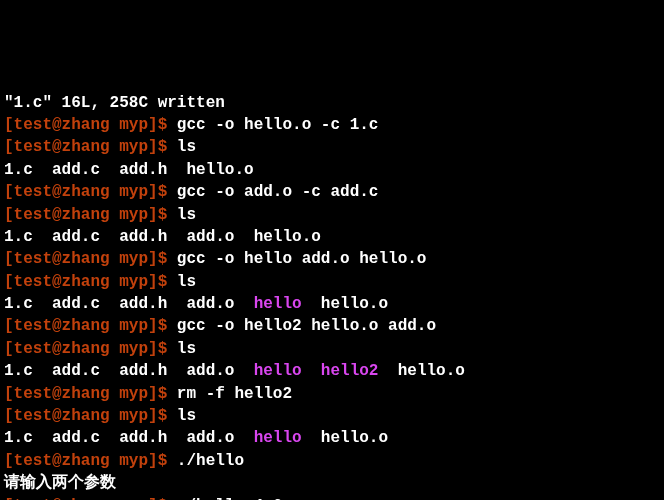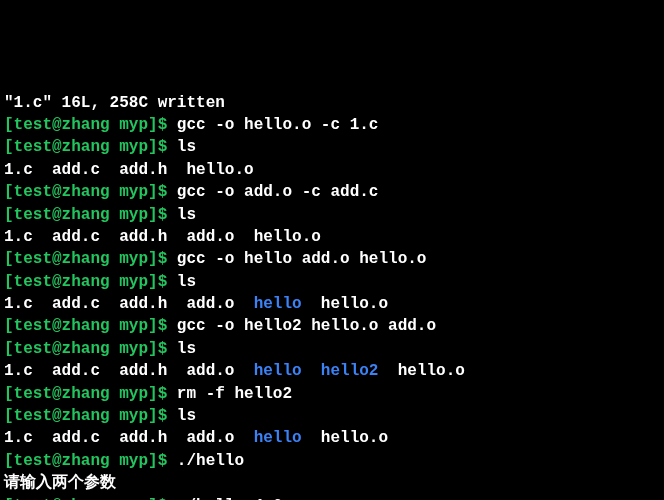--- a/index.html
+++ b/index.html
@@ -10,22 +10,22 @@
     font-size: 16px;
     line-height: 1.4;
     width: 664px;
     height: 500px;
     overflow: hidden;
     padding: 2px 4px;
     white-space: pre;
     font-weight: bold;
   }
   .line { display: block; }
-  .exec { color: #3b82f6; }
-  .prompt { color: #22c55e; }
+  .exec { color: #d946ef; }
+  .prompt { color: #c2410c; }
   .cmd { color: #ffffff; }
   .out { color: #fff; }
 </style>
 </head>
 <body>
 
 
 
 <div id="terminal"><span class="line"><span class="out">"1.c" 16L, 258C written</span></span><span class="line"><span class="prompt">[test@zhang myp]$ </span><span class="cmd">gcc -o hello.o -c 1.c</span></span><span class="line"><span class="prompt">[test@zhang myp]$ </span><span class="cmd">ls</span></span><span class="line"><span class="out">1.c  add.c  add.h  hello.o</span></span><span class="line"><span class="prompt">[test@zhang myp]$ </span><span class="cmd">gcc -o add.o -c add.c</span></span><span class="line"><span class="prompt">[test@zhang myp]$ </span><span class="cmd">ls</span></span><span class="line"><span class="out">1.c  add.c  add.h  add.o  hello.o</span></span><span class="line"><span class="prompt">[test@zhang myp]$ </span><span class="cmd">gcc -o hello add.o hello.o</span></span><span class="line"><span class="prompt">[test@zhang myp]$ </span><span class="cmd">ls</span></span><span class="line"><span class="out">1.c  add.c  add.h  add.o  </span><span class="exec">hello</span><span class="out">  hello.o</span></span><span class="line"><span class="prompt">[test@zhang myp]$ </span><span class="cmd">gcc -o hello2 hello.o add.o</span></span><span class="line"><span class="prompt">[test@zhang myp]$ </span><span class="cmd">ls</span></span><span class="line"><span class="out">1.c  add.c  add.h  add.o  </span><span class="exec">hello</span><span class="out">  </span><span class="exec">hello2</span><span class="out">  hello.o</span></span><span class="line"><span class="prompt">[test@zhang myp]$ </span><span class="cmd">rm -f hello2</span></span><span class="line"><span class="prompt">[test@zhang myp]$ </span><span class="cmd">ls</span></span><span class="line"><span class="out">1.c  add.c  add.h  add.o  </span><span class="exec">hello</span><span class="out">  hello.o</span></span><span class="line"><span class="prompt">[test@zhang myp]$ </span><span class="cmd">./hello</span></span><span class="line"><span class="out">请输入两个参数</span></span><span class="line"><span class="prompt">[test@zhang myp]$ </span><span class="cmd">./hello 4 6</span></span></div>
 

